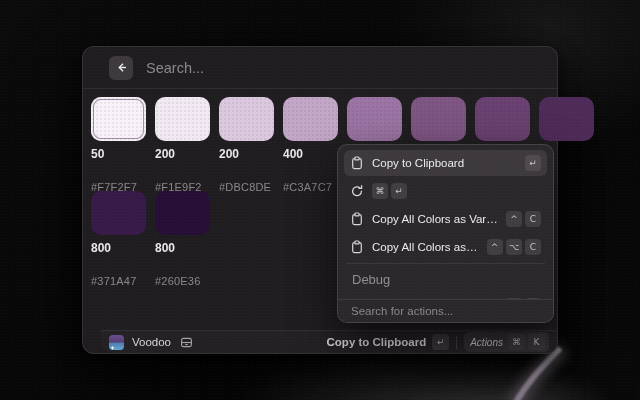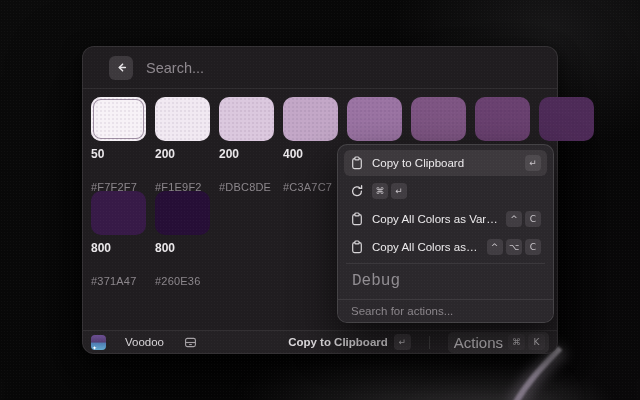--- a/index.html
+++ b/index.html
@@ -55,47 +55,47 @@
   .menu-item.selected{background:#3d393d;--row-bg:#3d393d;}
   .menu-item .micon{flex:0 0 auto;width:14px;height:14px;color:#d9d6d9;display:flex;}
   .menu-item .mlabel{flex:1;font-size:11.5px;color:#eceaec;white-space:nowrap;overflow:hidden;
     text-overflow:ellipsis;}
   .keys{display:flex;gap:3px;flex:0 0 auto;}
   .key{min-width:16px;height:16px;padding:0 3px;border-radius:4px;background:#413d42;
     color:#c9c5ca;font-size:9px;display:flex;align-items:center;justify-content:center;
     box-sizing:border-box;font-family:"DejaVu Sans",sans-serif;}
   .menu-item.selected .key{background:#4e4a4e;}
   .menu-sep{height:1px;background:rgba(255,255,255,0.08);margin:3px 2px 4px;}
-  .menu-section{font-size:16px;color:#918d92;padding:4px 8px 6px;font-family:Liberation Mono, monospace;}
+  .menu-section{font-size:13px;color:#918d92;padding:4px 8px 6px;}
   .menu-search{position:absolute;left:0;right:0;bottom:0;height:23px;background:#2b282c;
     border-top:1px solid rgba(255,255,255,0.09);display:flex;align-items:center;padding:8px 11px;
     box-sizing:border-box;}
   .menu-search input{width:100%;background:transparent;border:none;outline:none;color:#e9e6e9;
     font-size:11.5px;font-family:inherit;}
   .menu-search input::placeholder{color:#8a858a;}
 
   
-  .footer{position:absolute;left:0;right:0;bottom:0;height:23px;border-top:1px solid rgba(255,255,255,0.07);
+  .footer{position:absolute;left:18px;right:0;bottom:0;height:23px;border-top:1px solid rgba(255,255,255,0.07);
     background:rgba(255,255,255,0.018);border-radius:0 0 11px 11px;display:flex;align-items:center;
-    padding:0 8px;box-sizing:border-box;gap:11px;}
+    padding:0 8px;box-sizing:border-box;}
   .app-icon{width:15px;height:15px;border-radius:4px;position:relative;flex:0 0 auto;
     background:linear-gradient(180deg,#6b4e92 0%,#553f74 46%,#4f7fb5 56%,#63a9cf 100%);}
   .app-icon::after{content:"✦";position:absolute;left:1px;bottom:-1px;font-size:6px;color:#fff;}
   .app-name{margin-left:8px;font-size:11.5px;color:#d7d4d7;}
   .disk{margin-left:9px;color:#a5a1a5;display:flex;}
   .f-spacer{flex:1;}
   .f-primary{display:flex;align-items:center;gap:6px;cursor:pointer;}
   .f-primary .lbl{font-size:11.5px;font-weight:600;color:#dcd9dc;}
   .f-key{min-width:17px;height:16px;padding:0 3px;border-radius:4px;background:#3b373b;
     color:#bbb7bb;font-size:9px;display:flex;align-items:center;justify-content:center;
     font-family:"DejaVu Sans",sans-serif;box-sizing:border-box;}
   .f-div{width:1px;height:13px;background:rgba(255,255,255,0.14);margin:0 7px;}
   .f-actions{display:flex;align-items:center;gap:5px;background:rgba(255,255,255,0.07);
     border-radius:5px;padding:2px 4px 2px 6px;cursor:pointer;}
-  .f-actions .lbl{font-size:15px;color:#c9c5c9;}
+  .f-actions .lbl{font-size:10px;color:#c9c5c9;font-style:italic;}
 </style>
 </head>
 <body>
 
 <div class="stage">
   <div class="glow-topright"></div>
   <div class="glow-bottom"></div>
   <div class="glow-bottom2"></div>
   <svg class="streak-svg" width="640" height="400">
     <defs>

